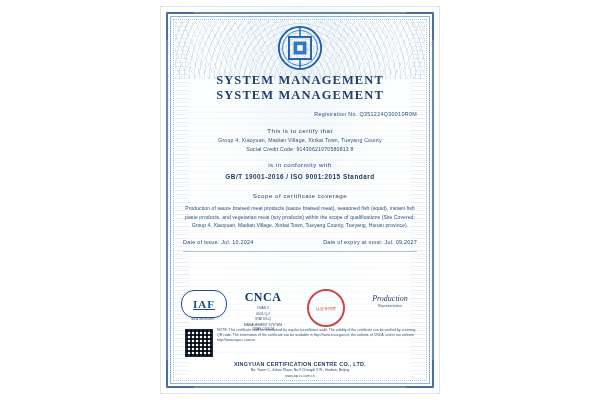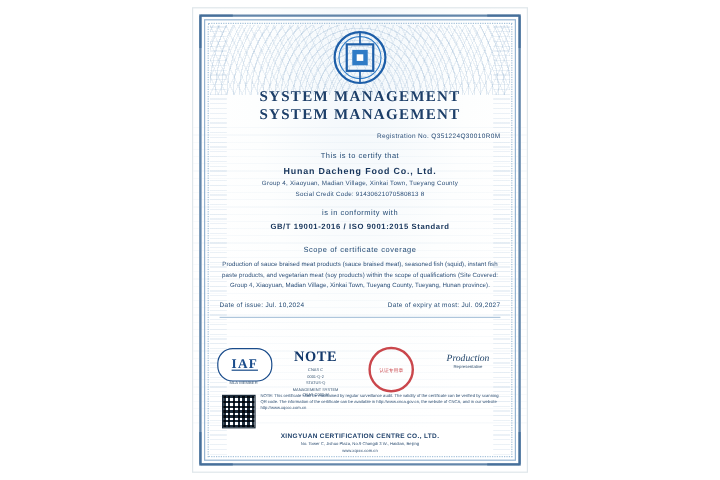--- a/index.html
+++ b/index.html
@@ -333,21 +333,20 @@
 
     <div class="content">
       <div class="title">
         <div>SYSTEM MANAGEMENT</div>
         <div>SYSTEM MANAGEMENT</div>
       </div>
 
       <div class="reg-no">Registration No.  Q351224Q30010R0M</div>
 
       <div class="line">This is to certify that</div>
-      <div class="company">Hunan Dacheng Food Co., Ltd.</div>
       <div class="small">Group 4, Xiaoyuan, Madian Village, Xinkai Town, Tueyang County</div>
       <div class="small">Social Credit Code: 91430621070580813 8</div>
 
       <div class="line" style="margin-top:6px">is in conformity with</div>
       <div class="std">GB/T 19001-2016 / ISO 9001:2015 Standard</div>
 
       <div class="scope-title">Scope of certificate coverage</div>
       <div class="scope-body">Production of sauce braised meat products (sauce braised meat), seasoned fish (squid), instant fish paste products, and vegetarian meat (soy products) within the scope of qualifications (Site Covered: Group 4, Xiaoyuan, Madian Village, Xinkai Town, Tueyang County, Tueyang, Hunan province).</div>
 
       <div class="dates">
@@ -355,21 +354,21 @@
         <span>Date of expiry at most: Jul. 09,2027</span>
       </div>
       <div class="rule"></div>
     </div>
 
     <div class="logos">
       <div class="logo iaf">IAF</div>
       <div class="iaf-sub">MLA MEMBER</div>
 
       <div class="logo cnas">
-        <div class="cnas-mark">NOTE</div>
+        <div class="cnas-mark">CNCA</div>
         <div class="cnas-sub">CNAS C</div>
         <div class="cnas-sub">0001-Q-2</div>
         <div class="cnas-sub">STATUS-Q</div>
         <div class="cnas-sub">MANAGEMENT SYSTEM</div>
         <div class="cnas-num">CNAS C000-M</div>
       </div>
 
       <div class="logo seal">认证专用章</div>
 
       <div class="logo sign">

